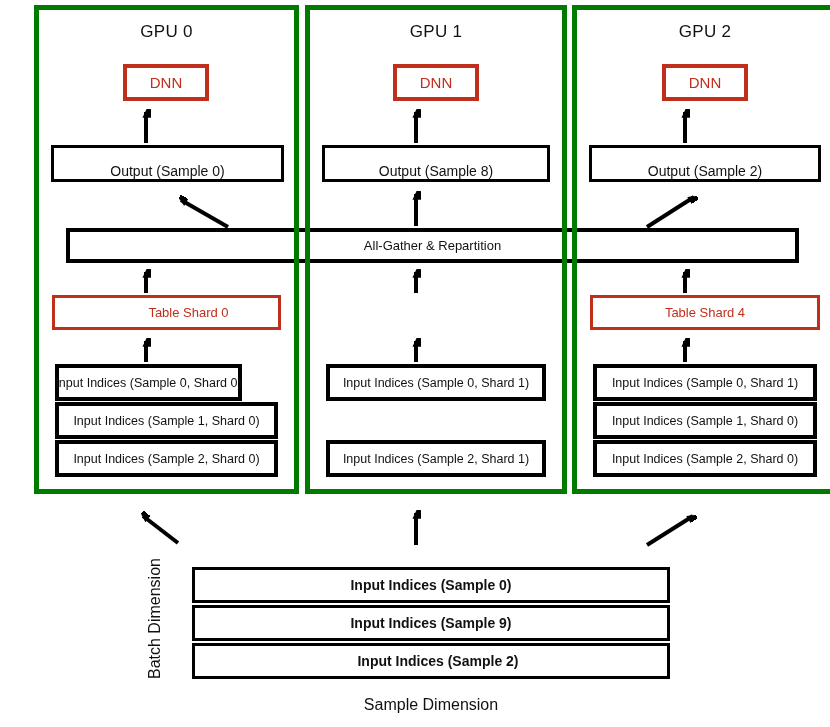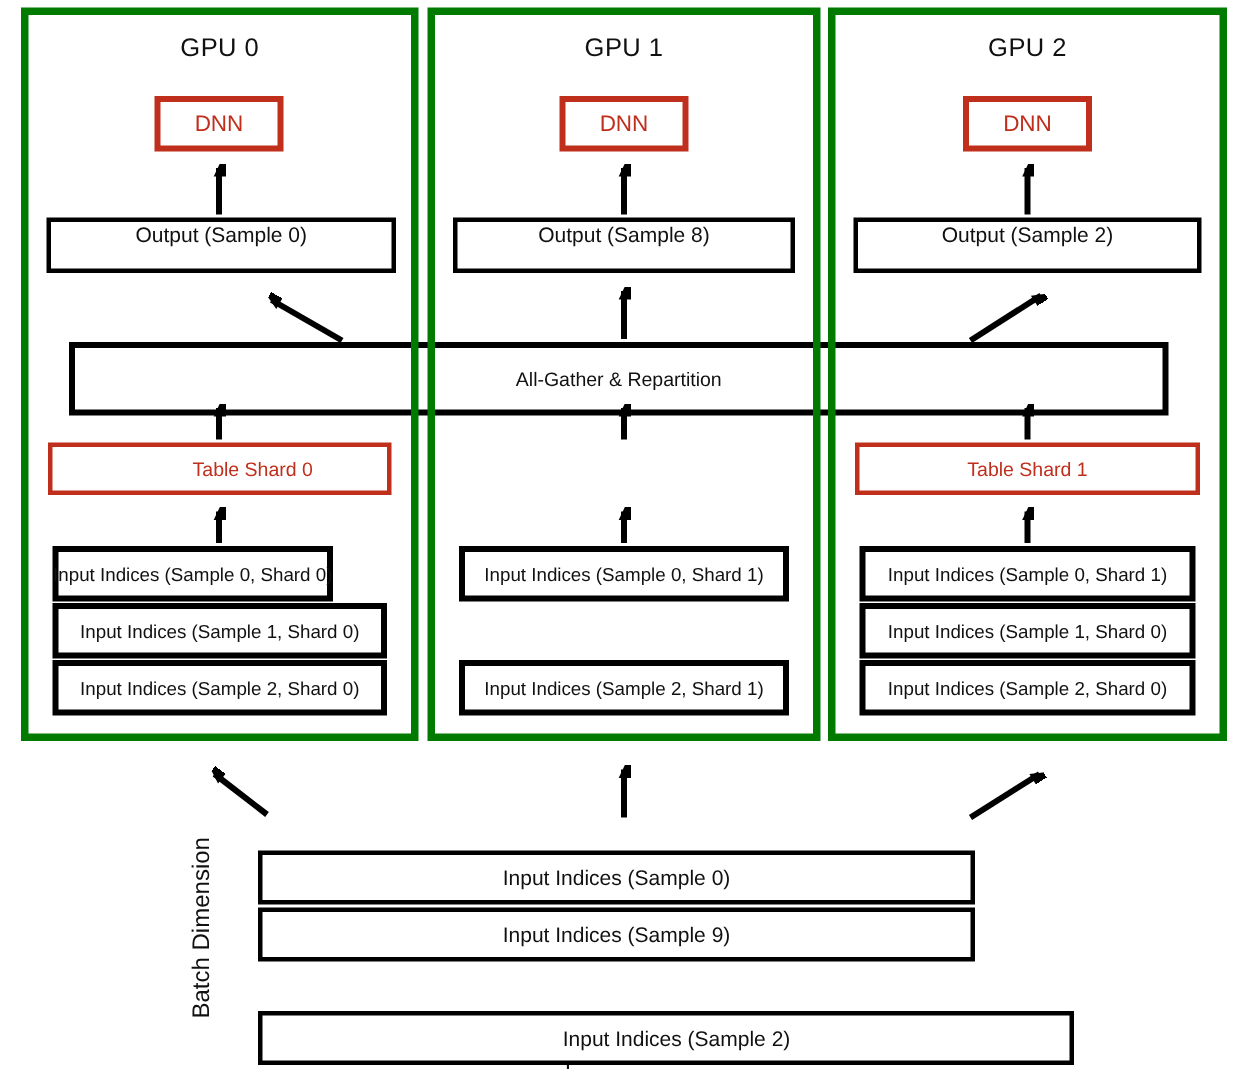--- a/index.html
+++ b/index.html
@@ -3,49 +3,49 @@
 <meta charset="utf-8">
 <style>
   :root{
     --panel-green:#007B00;
     --accent-red:#C02E1C;
     --line-black:#000000;
   }
   html,body{margin:0;padding:0;background:#ffffff;}
   body{font-family:"Liberation Sans", sans-serif; color:#111;}
   .canvas{position:relative;width:830px;height:727px;background:#fff;overflow:hidden;}
-  .abs{position:absolute;box-sizing:border-box;}
+  .abs{position:absolute;box-sizing:border-box;margin-left:20px;}
   .gpu-panel{border:5px solid var(--panel-green);background:transparent;z-index:2;}
   .gpu-title{text-align:center;font-size:17px;letter-spacing:.3px;z-index:2;}
   .dnn-box{border:4px solid var(--accent-red);color:var(--accent-red);
            display:flex;align-items:center;justify-content:center;
            font-size:15px;z-index:2;background:#fff;}
-  .output-box{border:3px solid var(--line-black);display:flex;align-items:flex-start;justify-content:center;
+  .output-box{border:3px solid var(--line-black);display:flex;align-items:flex-end;justify-content:center;
            font-size:14px;z-index:2;background:#fff;}
   .allgather-box{border:4px solid var(--line-black);display:flex;align-items:center;justify-content:center;
            font-size:13px;z-index:1;background:#fff;}
   .shard-box{border:3px solid var(--accent-red);color:var(--accent-red);
            display:flex;align-items:center;justify-content:center;font-size:13px;z-index:2;background:#fff;}
   .input-row{border:4px solid var(--line-black);display:flex;align-items:center;justify-content:center;
            font-size:12.5px;white-space:nowrap;z-index:2;background:#fff;}
   .batch-row{border:3px solid var(--line-black);display:flex;align-items:center;justify-content:center;
-           font-size:14px;z-index:2;background:#fff;}
+           font-size:14px;z-index:2;background:#fff;font-weight:bold;}
   .batch-dim-label{writing-mode:vertical-rl;transform:rotate(180deg);
            font-size:16px;display:flex;align-items:center;justify-content:center;}
   .sample-dim-label{text-align:center;font-size:16px;}
   svg.arrows{position:absolute;left:0;top:0;z-index:3;pointer-events:none;}
   svg.arrows line{stroke:var(--line-black);stroke-width:4;}
   svg.arrows .head{fill:var(--line-black);}
 </style>
 </head>
 <body>
 
 <div class="canvas">
 
-  <div class="abs allgather-box" style="left:46px;top:228px;width:733px;height:49px;">
+  <div class="abs allgather-box" style="left:46px;top:228px;width:733px;height:35px;">
     <span>All-Gather &amp; Repartition</span>
   </div>
 
   <div class="abs gpu-panel" style="left:14px;top:5px;width:265px;height:489px;"></div>
   <div class="abs gpu-title" style="left:14px;top:22px;width:265px;">GPU 0</div>
   <div class="abs dnn-box" style="left:103px;top:64px;width:86px;height:37px;">
     <span>DNN</span>
   </div>
   <div class="abs output-box" style="left:31px;top:145px;width:233px;height:37px;">
     <span>Output (Sample 0)</span>
@@ -70,30 +70,30 @@
 
   <div class="abs gpu-panel" style="left:552px;top:5px;width:266px;height:489px;"></div>
   <div class="abs gpu-title" style="left:552px;top:22px;width:266px;">GPU 2</div>
   <div class="abs dnn-box" style="left:642px;top:64px;width:86px;height:37px;">
     <span>DNN</span>
   </div>
   <div class="abs output-box" style="left:569px;top:145px;width:232px;height:37px;">
     <span>Output (Sample 2)</span>
   </div>
   <div class="abs shard-box" style="left:570px;top:295px;width:230px;height:35px;">
-    <span>Table Shard 1</span>
+    <span>Table Shard 4</span>
   </div>
   <div class="abs input-row" style="left:573px;top:364px;width:224px;height:37px;">Input Indices (Sample 0, Shard 1)</div>
   <div class="abs input-row" style="left:573px;top:402px;width:224px;height:37px;">Input Indices (Sample 1, Shard 0)</div>
   <div class="abs input-row" style="left:573px;top:440px;width:224px;height:37px;">Input Indices (Sample 2, Shard 0)</div>
 
   <div class="abs batch-dim-label" style="left:122px;top:553px;width:26px;height:132px;">Batch Dimension</div>
   <div class="abs batch-row" style="left:172px;top:567px;width:478px;height:36px;">Input Indices (Sample 0)</div>
   <div class="abs batch-row" style="left:172px;top:605px;width:478px;height:36px;">Input Indices (Sample 9)</div>
-  <div class="abs batch-row" style="left:172px;top:674px;width:544px;height:36px;padding-left:14px;">Input Indices (Sample 2)</div>
+  <div class="abs batch-row" style="left:172px;top:643px;width:478px;height:36px;padding-left:14px;">Input Indices (Sample 2)</div>
   <div class="abs sample-dim-label" style="left:172px;top:696px;width:478px;">Sample Dimension</div>
 
   <svg class="arrows" width="830" height="727" viewBox="0 0 830 727">
     <defs>
       <marker id="ah" markerWidth="9" markerHeight="9" refX="6.2" refY="4.5" orient="auto" markerUnits="userSpaceOnUse">
         <path class="head" d="M0.3,0.6 L8.6,4.5 L0.3,8.4 z" transform="scale(1.6)"></path>
       </marker>
     </defs>
 
     <line x1="146" y1="143" x2="146" y2="112" marker-end="url(#ah)"></line>

